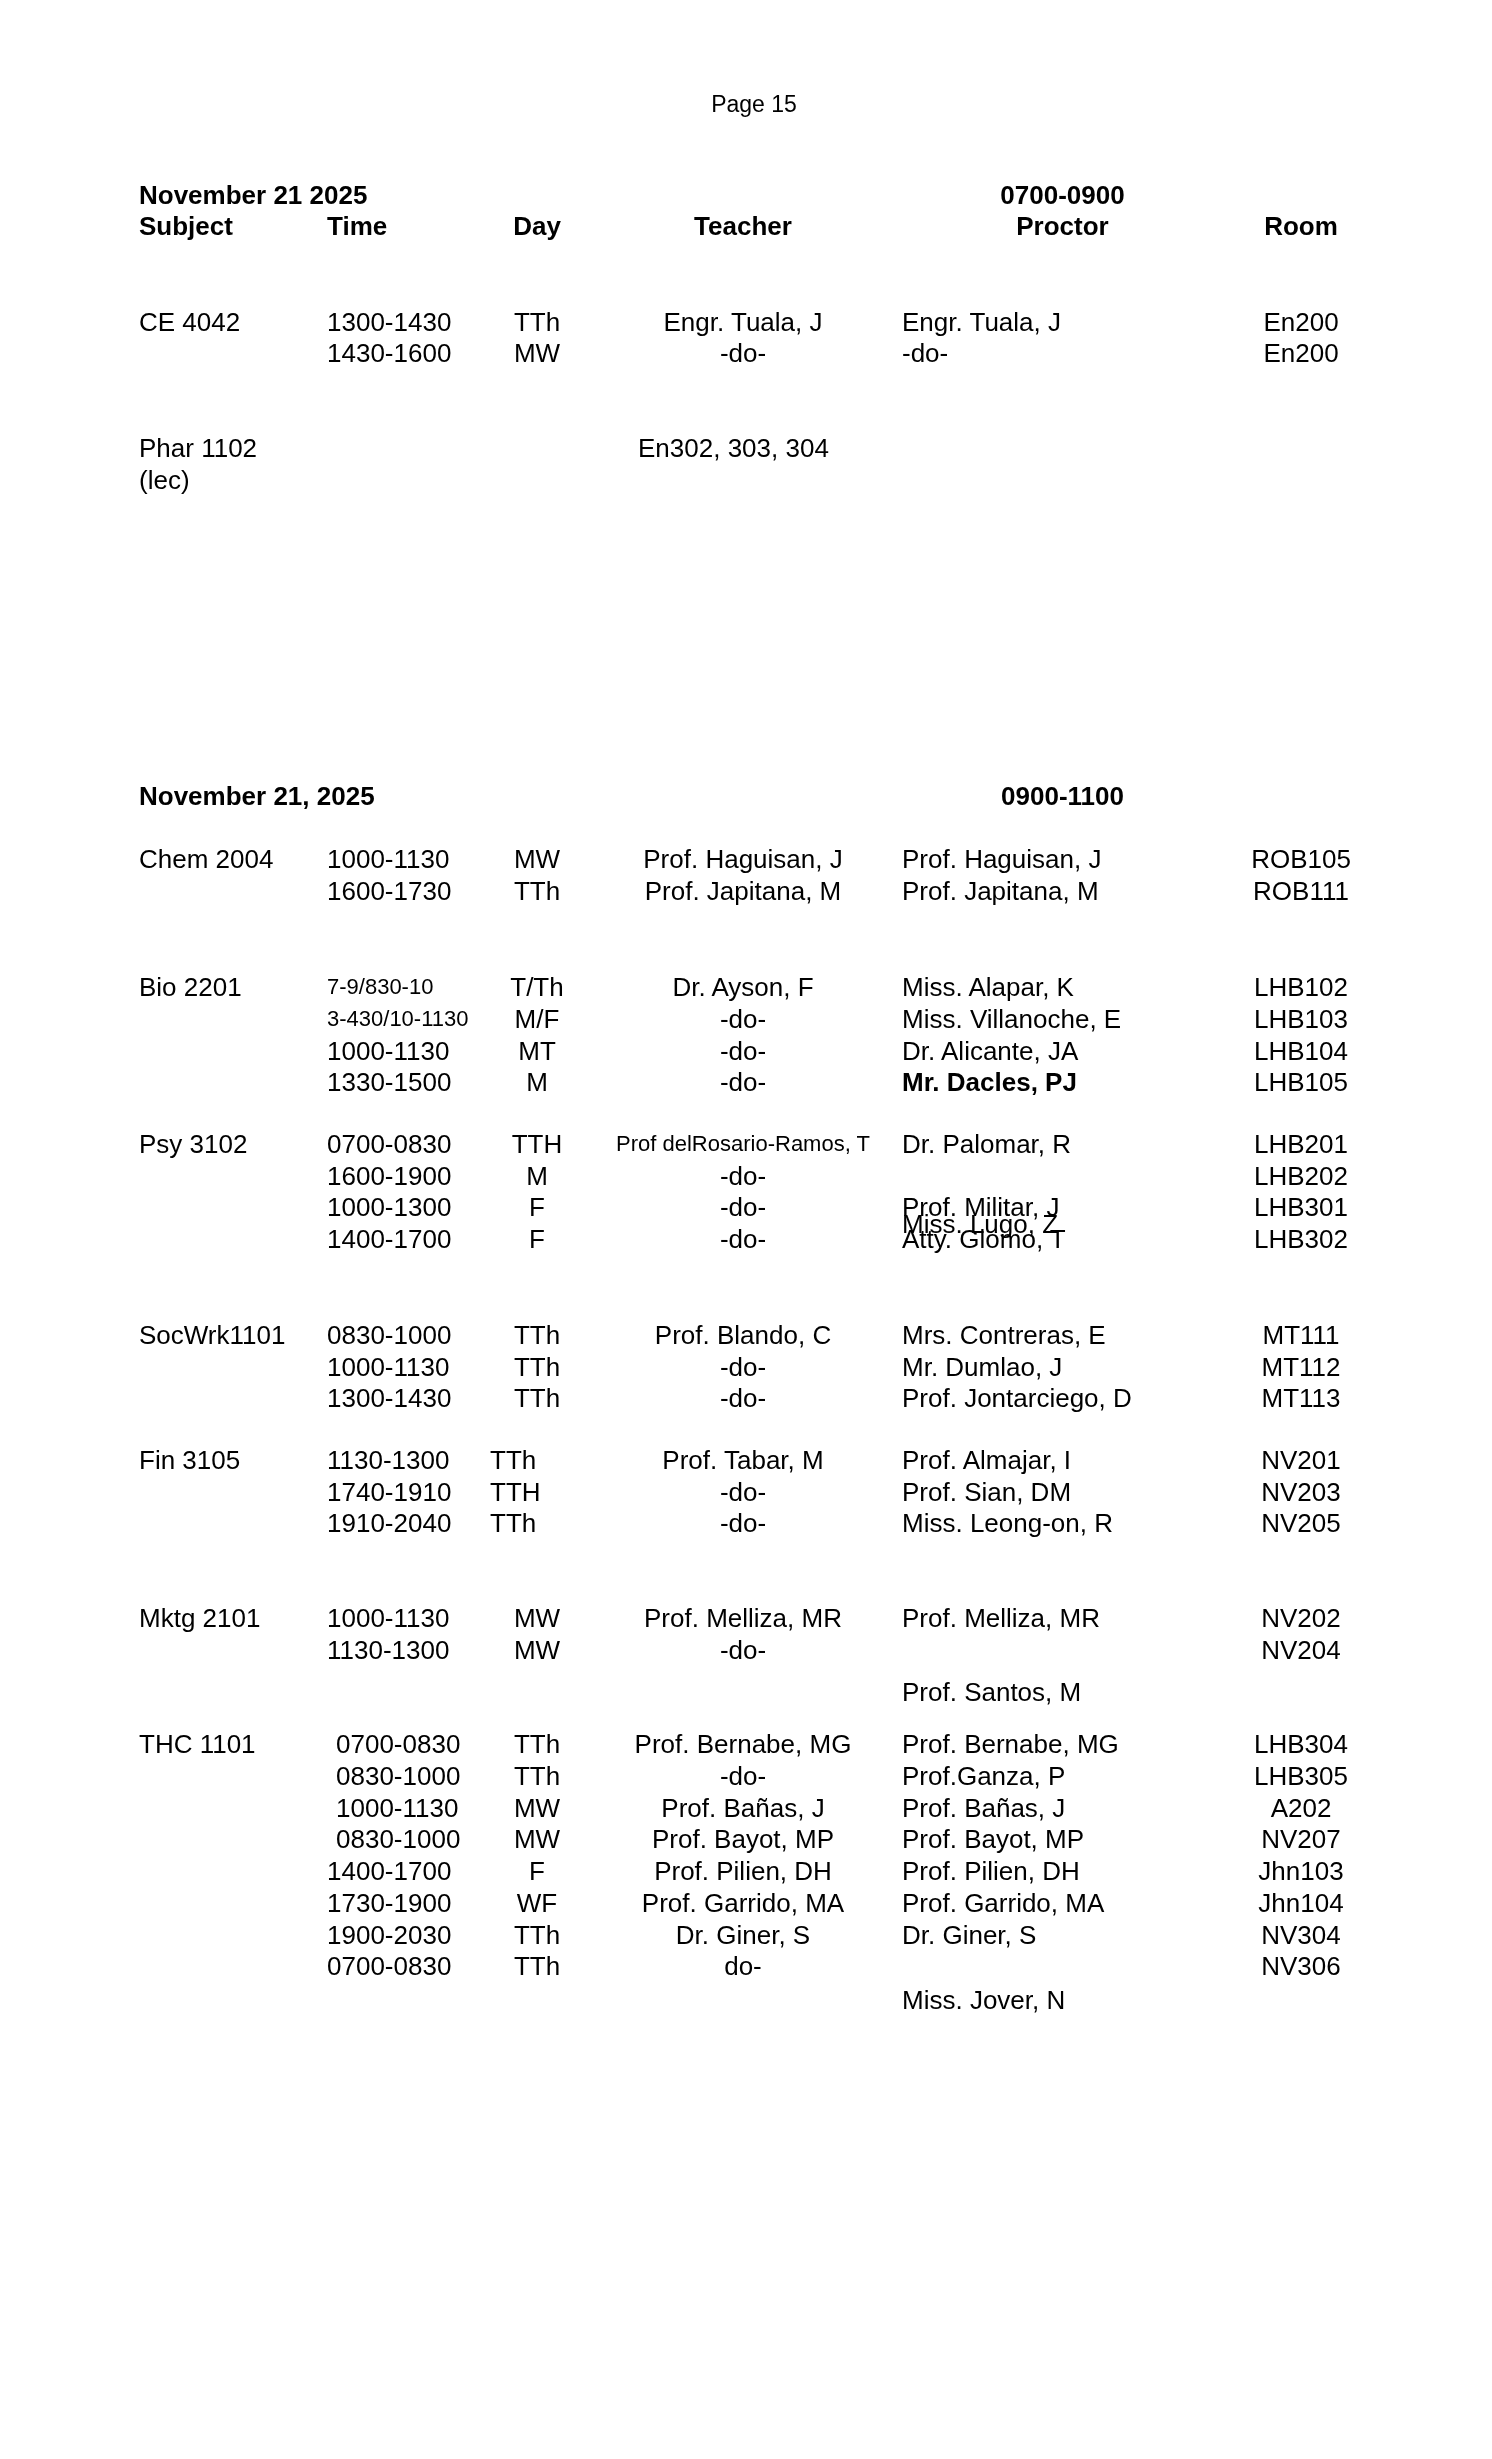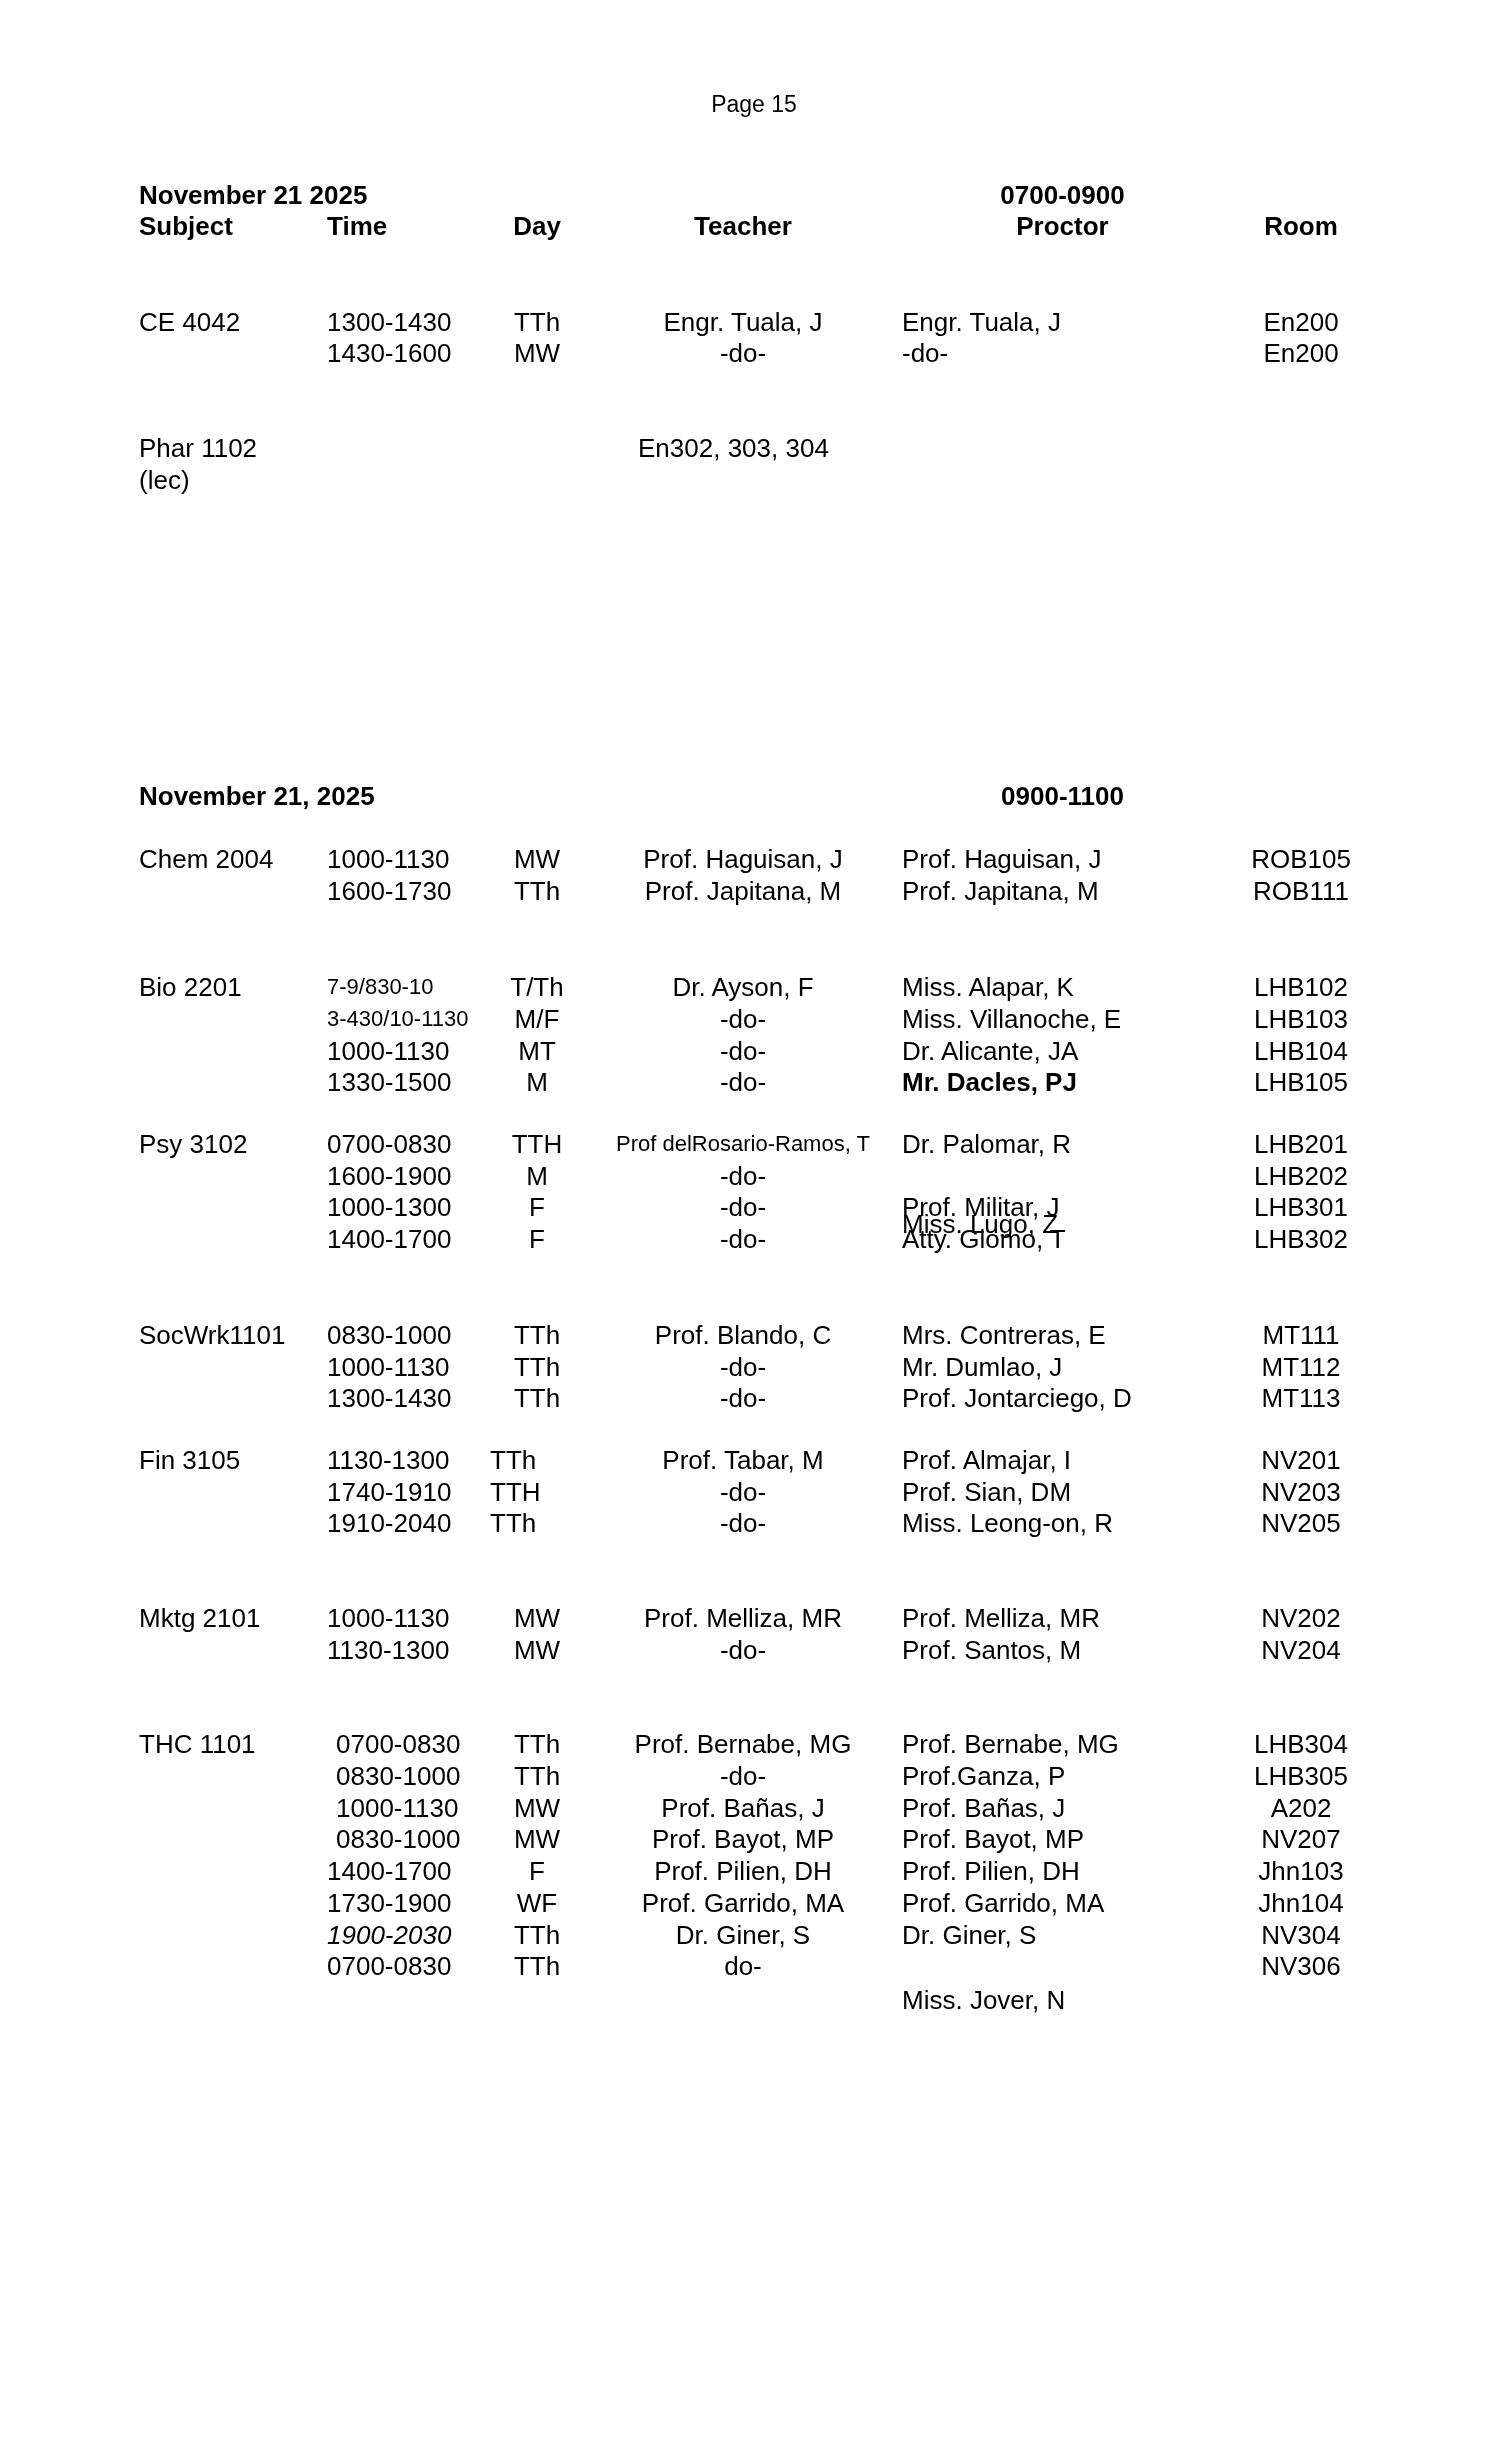--- a/index.html
+++ b/index.html
@@ -139,21 +139,21 @@
 <div class="abs c-room" style="top: 1507px;">NV205</div>
 <div class="abs c-subj" style="top: 1602px;">Mktg 2101</div>
 <div class="abs c-time" style="top: 1602px;">1000-1130</div>
 <div class="abs c-day" style="top: 1602px;">MW</div>
 <div class="abs c-teach" style="top: 1602px;">Prof. Melliza, MR</div>
 <div class="abs c-proc" style="top: 1602px;">Prof. Melliza, MR</div>
 <div class="abs c-room" style="top: 1602px;">NV202</div>
 <div class="abs c-time" style="top: 1634px;">1130-1300</div>
 <div class="abs c-day" style="top: 1634px;">MW</div>
 <div class="abs c-teach" style="top: 1634px;">-do-</div>
-<div class="abs c-proc" style="top: 1634px;">Prof. Santos, M</div>
+<div class="abs c-proc" style="top: 1676px;">Prof. Santos, M</div>
 <div class="abs c-room" style="top: 1634px;">NV204</div>
 <div class="abs c-subj" style="top: 1728px;">THC 1101</div>
 <div class="abs c-time" style="left: 336px; top: 1728px;">0700-0830</div>
 <div class="abs c-day" style="top: 1728px;">TTh</div>
 <div class="abs c-teach" style="top: 1728px;">Prof. Bernabe, MG</div>
 <div class="abs c-proc" style="top: 1728px;">Prof. Bernabe, MG</div>
 <div class="abs c-room" style="top: 1728px;">LHB304</div>
 <div class="abs c-time" style="left: 336px; top: 1760px;">0830-1000</div>
 <div class="abs c-day" style="top: 1760px;">TTh</div>
 <div class="abs c-teach" style="top: 1760px;">-do-</div>
@@ -172,21 +172,21 @@
 <div class="abs c-time" style="top: 1855px;">1400-1700</div>
 <div class="abs c-day" style="top: 1855px;">F</div>
 <div class="abs c-teach" style="top: 1855px;">Prof. Pilien, DH</div>
 <div class="abs c-proc" style="top: 1855px;">Prof. Pilien, DH</div>
 <div class="abs c-room" style="top: 1855px;">Jhn103</div>
 <div class="abs c-time" style="top: 1887px;">1730-1900</div>
 <div class="abs c-day" style="top: 1887px;">WF</div>
 <div class="abs c-teach" style="top: 1887px;">Prof. Garrido, MA</div>
 <div class="abs c-proc" style="top: 1887px;">Prof. Garrido, MA</div>
 <div class="abs c-room" style="top: 1887px;">Jhn104</div>
-<div class="abs c-time" style="top: 1919px; font-style: italic;">1900-2030</div>
+<div class="abs c-time" style="top: 1919px;">1900-2030</div>
 <div class="abs c-day" style="top: 1919px;">TTh</div>
 <div class="abs c-teach" style="top: 1919px;">Dr. Giner, S</div>
 <div class="abs c-proc" style="top: 1919px;">Dr. Giner, S</div>
 <div class="abs c-room" style="top: 1919px;">NV304</div>
 <div class="abs c-time" style="top: 1950px;">0700-0830</div>
 <div class="abs c-day" style="top: 1950px;">TTh</div>
 <div class="abs c-teach" style="top: 1950px;">do-</div>
 <div class="abs c-proc" style="top: 1950px; margin-top: 34px;">Miss. Jover, N</div>
 <div class="abs c-room" style="top: 1950px;">NV306</div>
 

